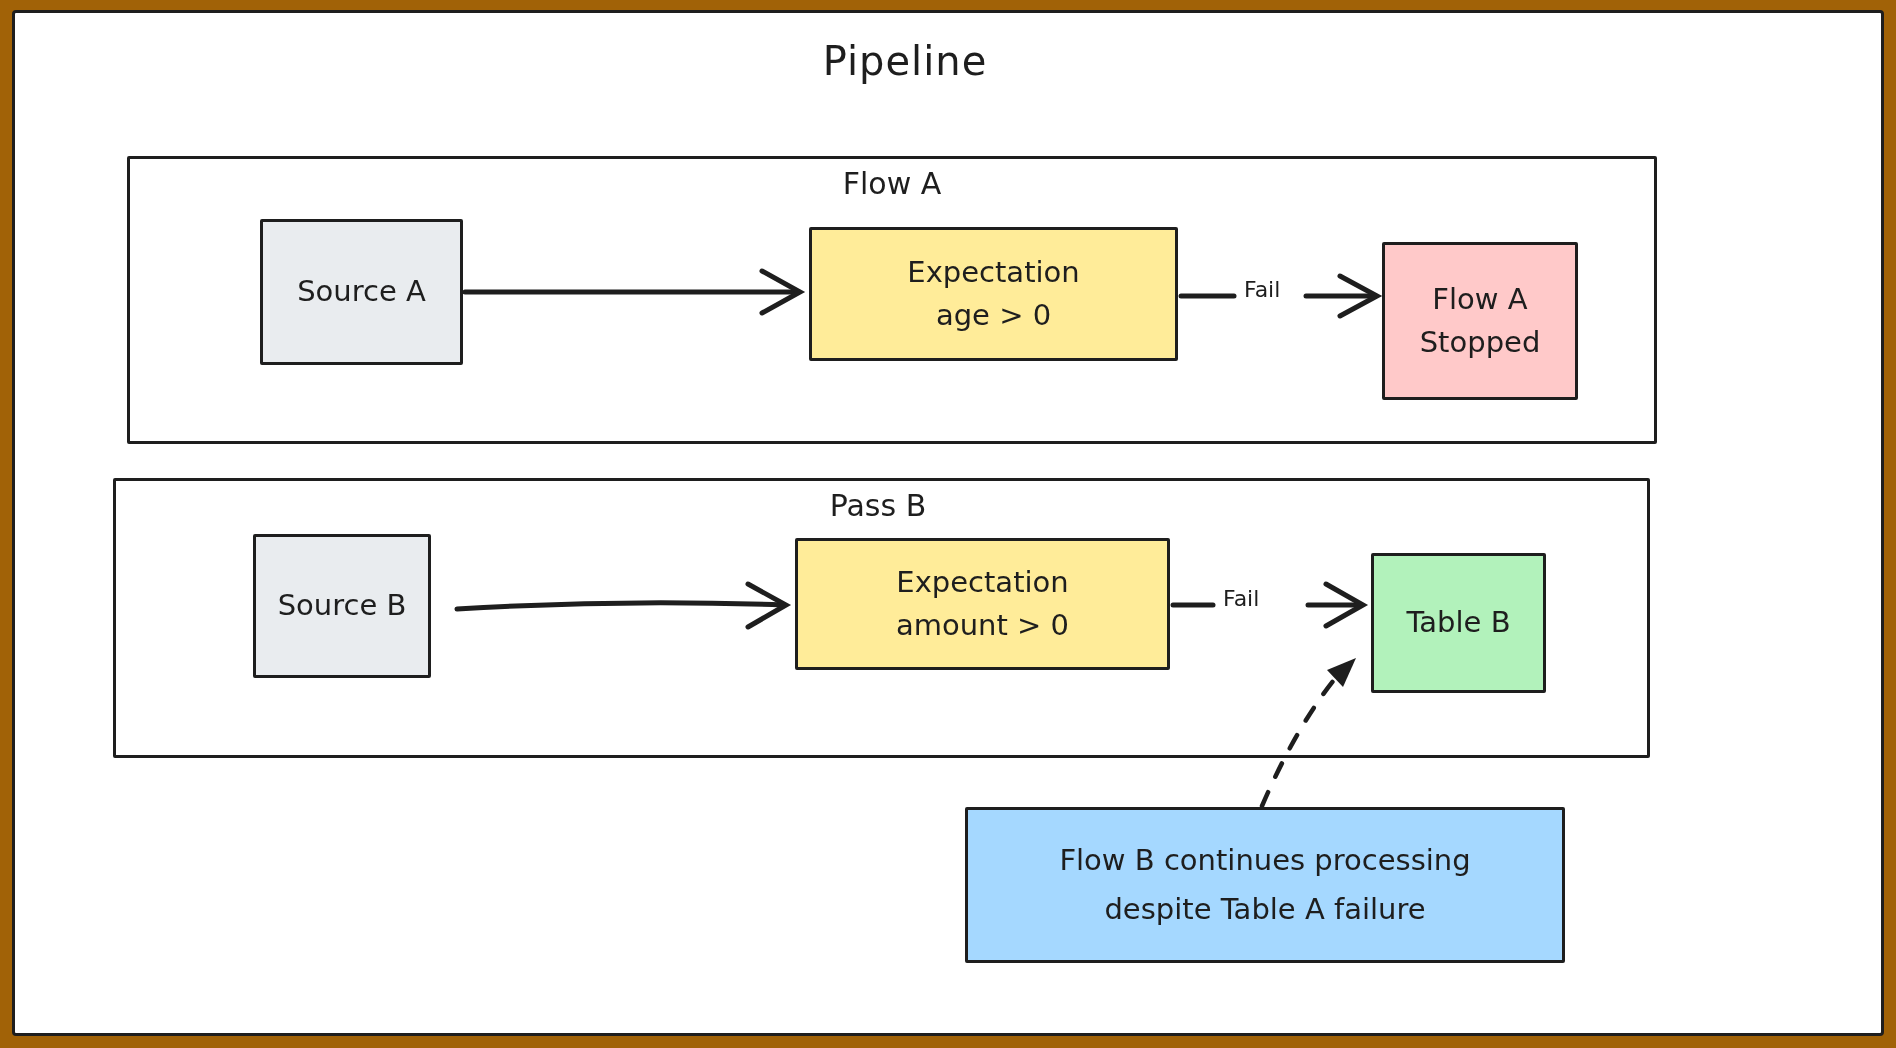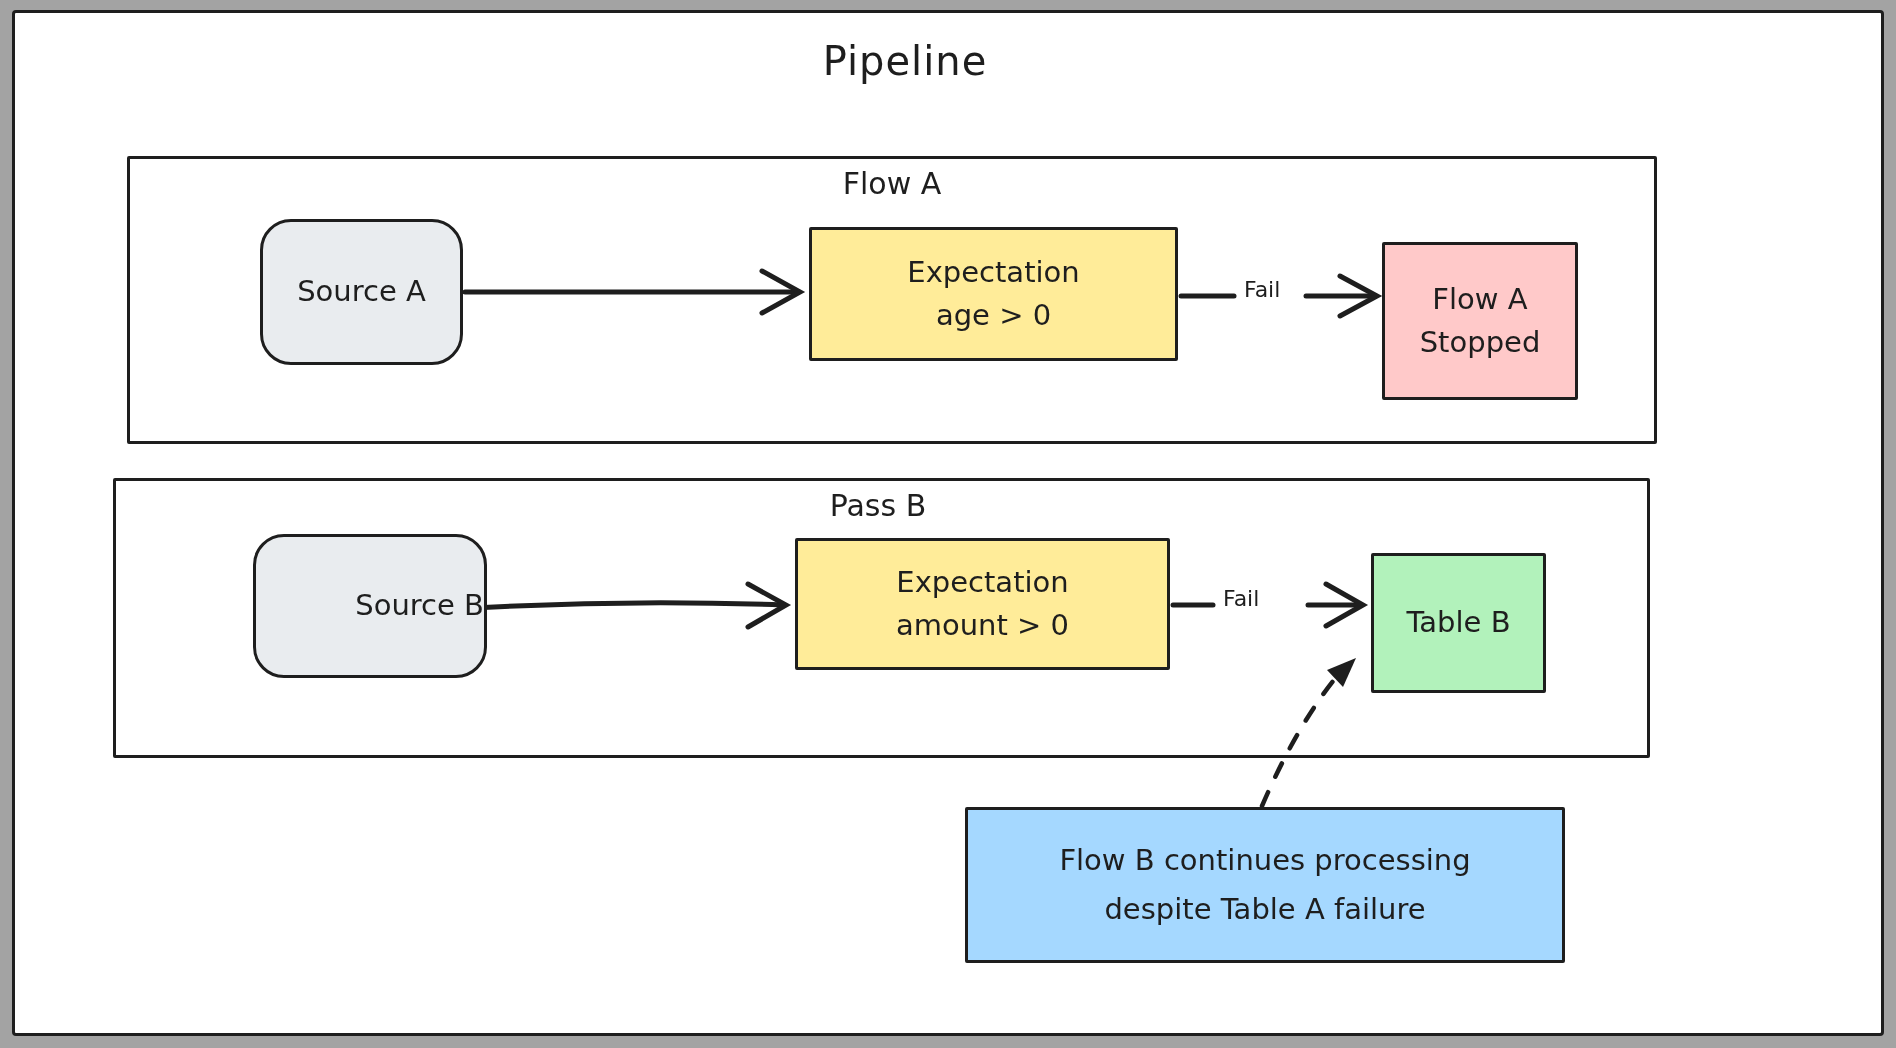--- a/index.html
+++ b/index.html
@@ -1,19 +1,19 @@
 <!DOCTYPE html>
 <html><head>
 <meta charset="utf-8">
 <style>
   html,body{margin:0;padding:0;background:#ffffff;}
   #canvas{
     position:relative;
     width:1896px;height:1048px;
-    background:#a3a3a3;
+    background:#a16207;
     font-family:"DejaVu Sans", sans-serif;
     color:#1e1e1e;
     overflow:hidden;
   }
   .abs{position:absolute;box-sizing:border-box;}
   .frame{
     border:3px solid #1e1e1e;
     border-radius:4px;
     background:#ffffff;
   }
@@ -26,21 +26,21 @@
     border:3.5px solid #1e1e1e;
     border-radius:2px;
     display:flex;
     flex-direction:column;
     align-items:center;
     justify-content:center;
     gap:9px;
     text-align:center;
   }
   .node .ln{font-size:29px;line-height:1.15;white-space:nowrap;}
-  .fill-gray {background:#e9ecef;border-radius:31px;}
+  .fill-gray {background:#e9ecef;}
   .fill-yellow{background:#ffec99;}
   .fill-red   {background:#ffc9c9;}
   .fill-green {background:#b2f2bb;}
   .fill-blue  {background:#a5d8ff;}
   .title{
     font-size:40px;
     text-align:center;
     letter-spacing:1px;
   }
   .flow-label{
@@ -114,21 +114,21 @@
 
   <div class="abs node fill-red layer2" style="left:1382px;top:242px;width:196px;height:158px;">
     <div class="ln">Flow A</div>
     <div class="ln">Stopped</div>
   </div>
 
   <div class="abs container-box" style="left:113px;top:478px;width:1537px;height:280px;"></div>
 
   <div class="abs flow-label layer2" style="left:578px;top:488px;width:600px;">Pass B</div>
 
-  <div class="abs node fill-gray layer2" style="left:253px;top:534px;width:234px;height:144px;align-items:flex-end;">
+  <div class="abs node fill-gray layer2" style="left:253px;top:534px;width:178px;height:144px;">
     <div class="ln">Source B</div>
   </div>
 
   <div class="abs node fill-yellow layer2" style="left:795px;top:538px;width:375px;height:132px;">
     <div class="ln">Expectation</div>
     <div class="ln">amount &gt; 0</div>
   </div>
 
   <div class="abs edge-label layer2" style="left:1219px;top:586px;">Fail</div>
 

